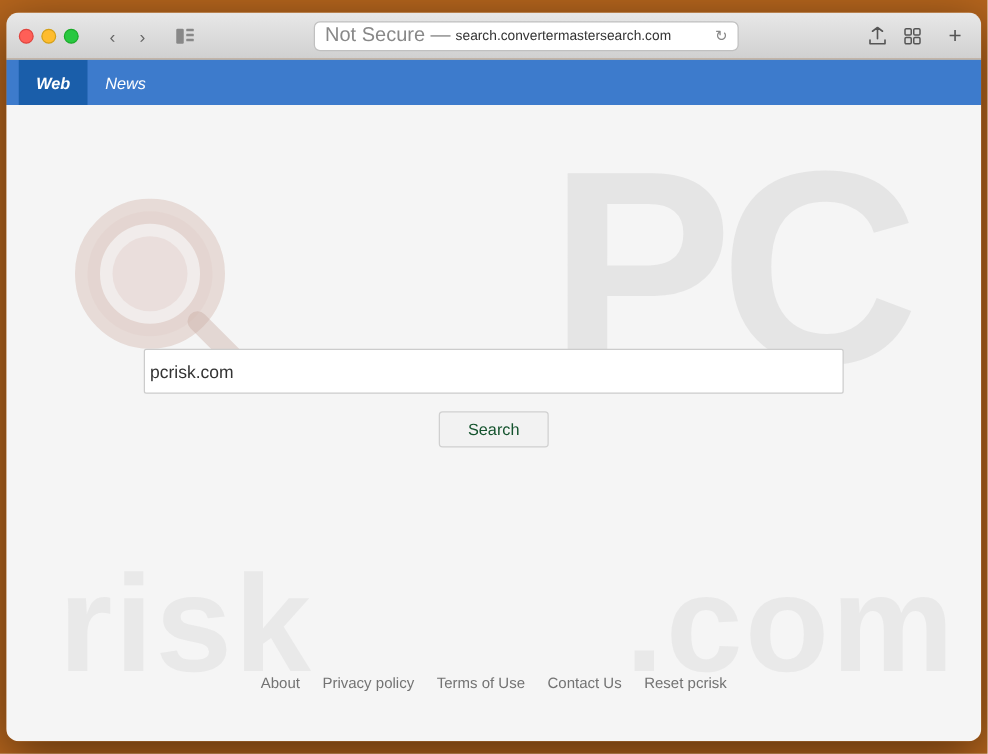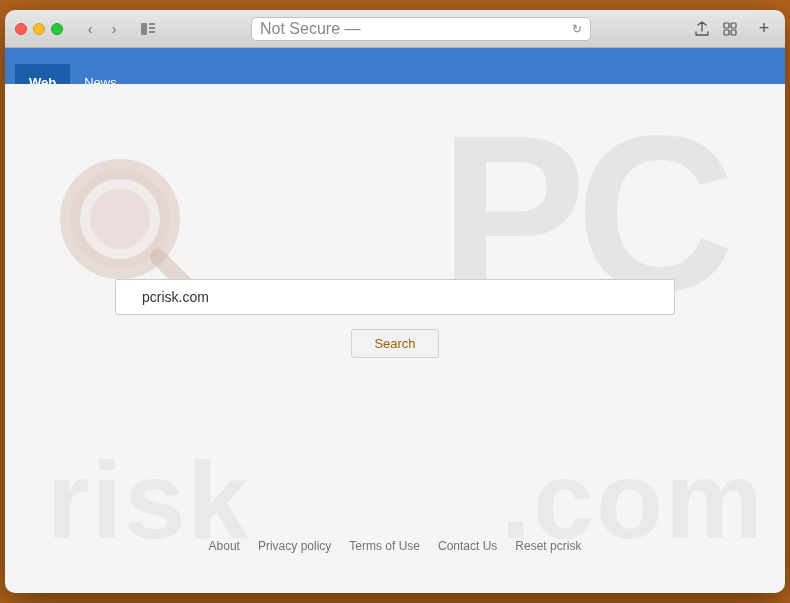--- a/index.html
+++ b/index.html
@@ -147,23 +147,25 @@
       align-items: center;
       justify-content: center;
       margin-left: 4px;
     }
 
     
     .tabbar {
       height: 36px;
       background: #3d7bcc;
       display: flex;
+      align-items: center;
       padding: 16px 10px;
       gap: 0;
       flex-shrink: 0;
+      font-style: italic;
     }
     .tab-item {
       padding: 0 14px;
       height: 36px;
       display: flex;
       align-items: center;
       font-size: 13px;
       color: #fff;
       cursor: pointer;
       font-weight: 400;
@@ -250,33 +252,33 @@
       margin-top: -40px;
     }
     .search-input-wrap {
       width: 560px;
     }
     .search-input {
       width: 100%;
       height: 36px;
       border: 1px solid #ccc;
       border-radius: 2px;
-      padding: 0 26px;
+      padding: 0 4px;
       font-size: 14px;
       color: #333;
       background: #fff;
       outline: none;
     }
     .search-btn {
       padding: 6px 22px;
       background: #f2f2f2;
       border: 1px solid #d0d0d0;
       border-radius: 3px;
       font-size: 13px;
-      color: #a16207;
+      color: #14532d;
       cursor: pointer;
     }
 
     
     .footer-links {
       position: absolute;
       bottom: 40px;
       left: 0;
       right: 0;
       display: flex;
@@ -310,20 +312,21 @@
       <svg width="16" height="14" viewBox="0 0 16 14" fill="none">
         <rect x="1" y="1" width="6" height="12" rx="1" fill="#888"></rect>
         <rect x="9" y="1" width="6" height="2" rx="0.5" fill="#888"></rect>
         <rect x="9" y="5" width="6" height="2" rx="0.5" fill="#888"></rect>
         <rect x="9" y="9" width="6" height="2" rx="0.5" fill="#888"></rect>
       </svg>
     </button>
     <div class="address-bar-wrap">
       <div class="address-bar">
         <span class="not-secure">Not Secure —</span>
+        <span class="url-text">search.convertermastersearch.com</span>
         <button class="reload-btn">↻</button>
       </div>
     </div>
     <div class="toolbar-right">
       <button class="icon-btn">
         <svg width="14" height="16" viewBox="0 0 14 16" fill="none">
           <path d="M7 1v9M3 4l4-3 4 3M1 11v3h12v-3" stroke="#555" stroke-width="1.3" stroke-linecap="round" stroke-linejoin="round"></path>
         </svg>
       </button>
       <button class="icon-btn">

